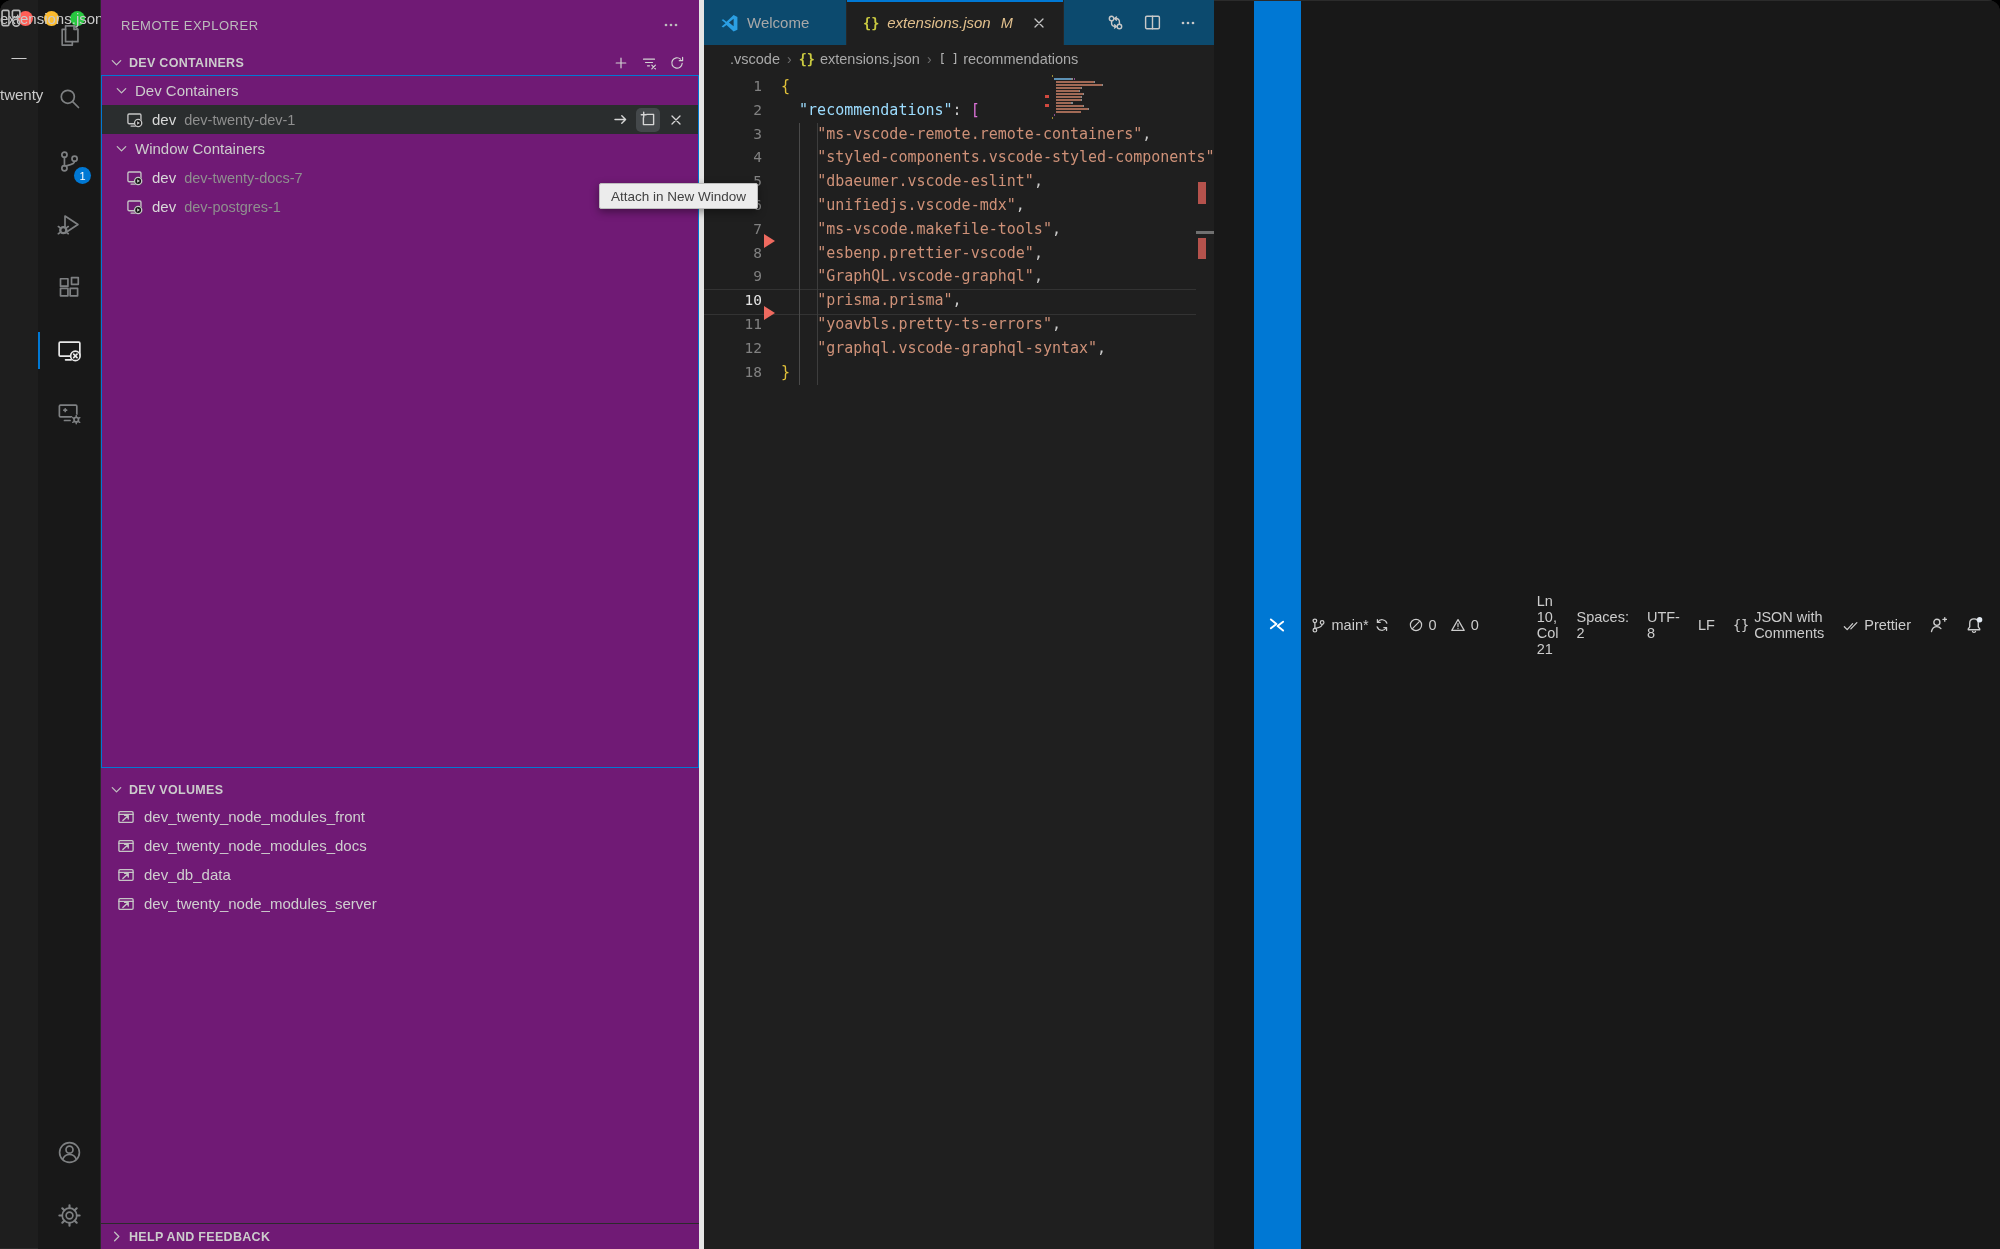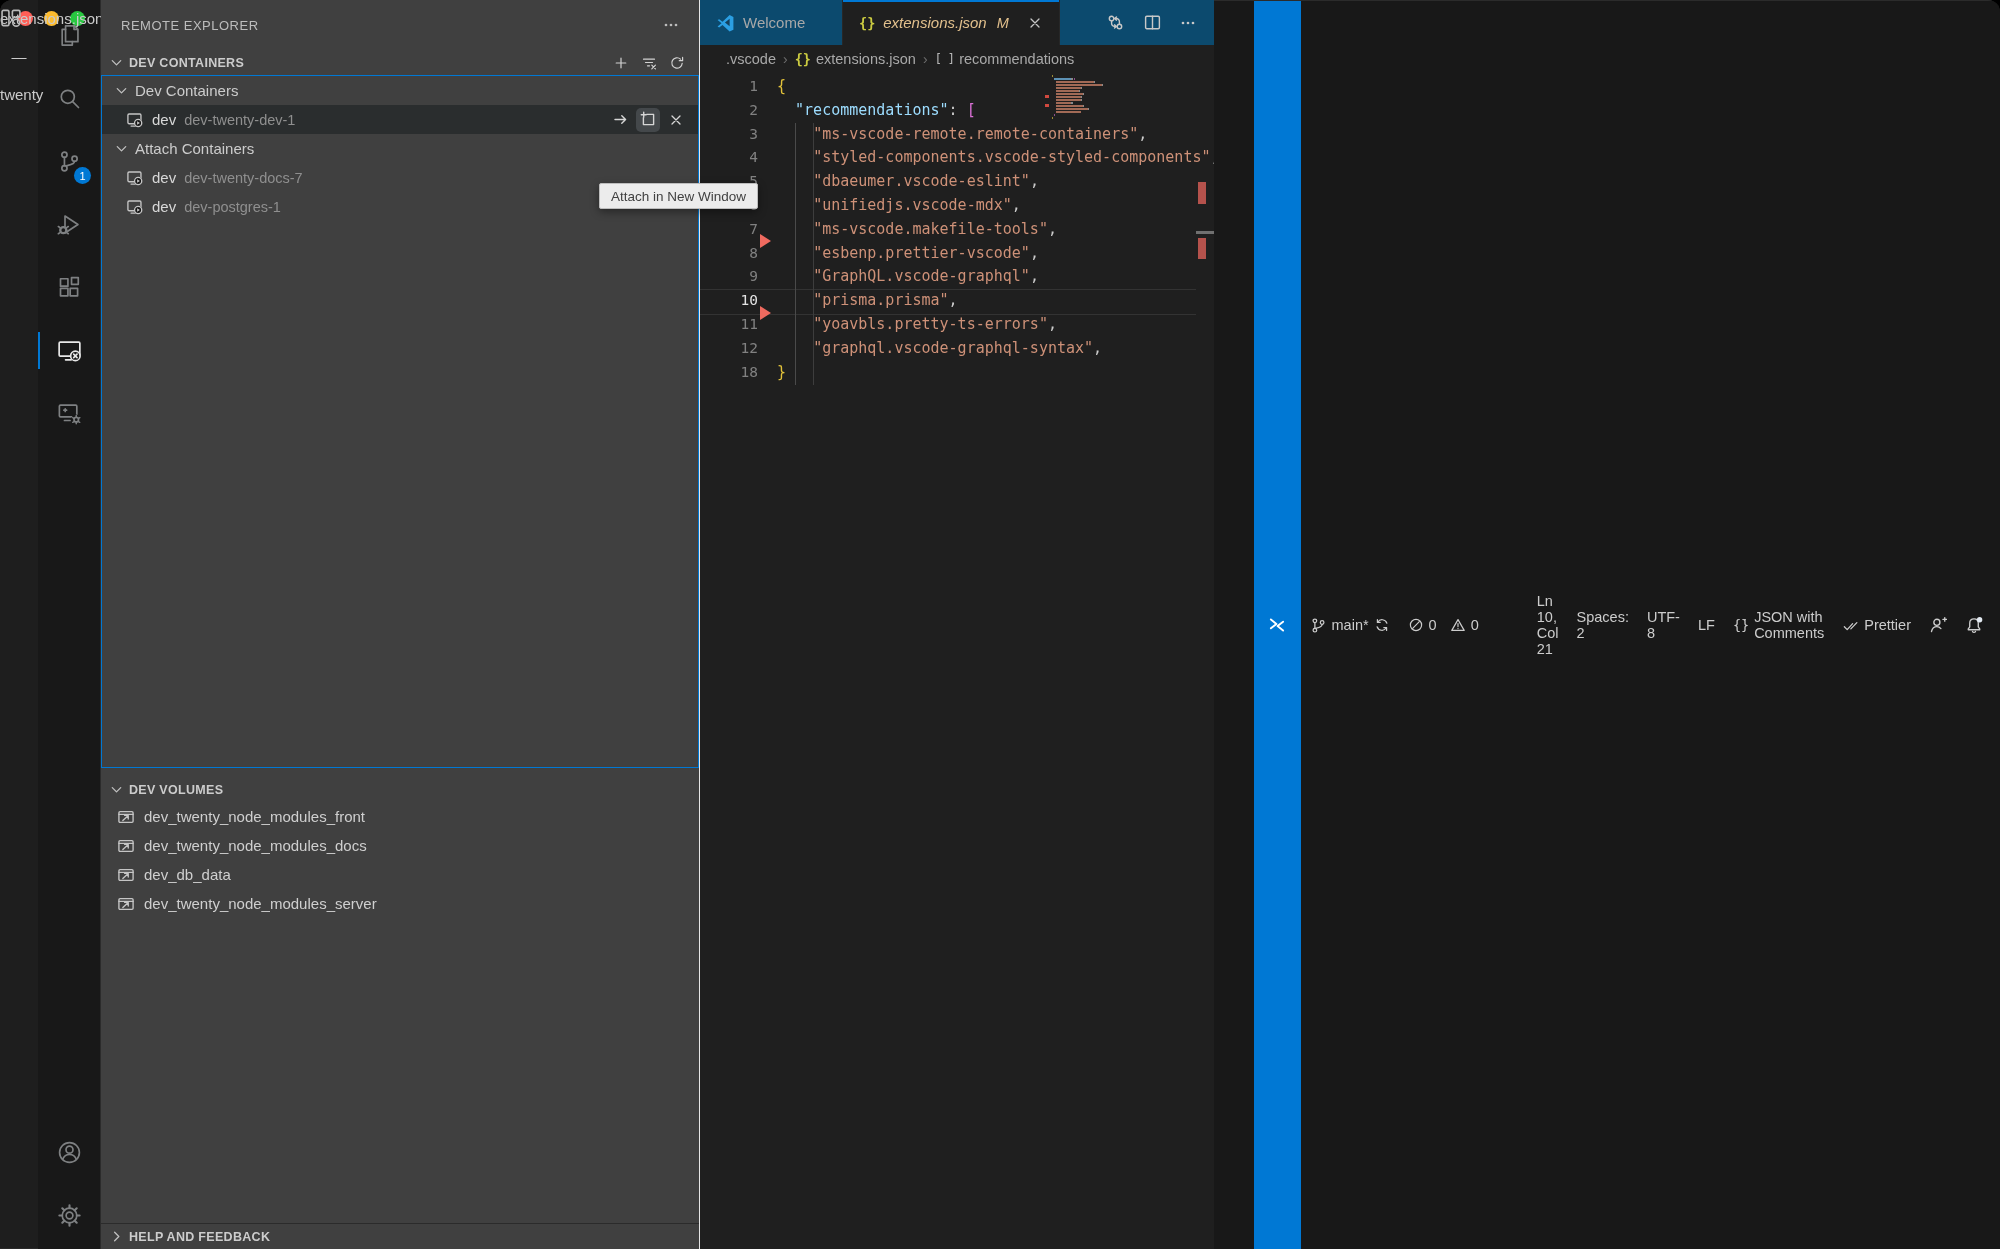--- a/index.html
+++ b/index.html
@@ -19,21 +19,21 @@
   .main{flex:1;display:flex;min-height:0;}
 
   
   .activitybar{width:62px;flex:0 0 62px;background:#181818;border-right:1px solid #2b2b2b;display:flex;flex-direction:column;justify-content:space-between;align-items:center;padding:4px 0 2px;}
   .ab-item{width:62px;height:63px;display:flex;align-items:center;justify-content:center;color:#7e8082;position:relative;}
   .ab-item.active{color:#e7e7e7;}
   .ab-item.active::before{content:'';position:absolute;left:0;top:13px;bottom:13px;width:2px;background:#0078d4;}
   .ab-badge{position:absolute;right:9px;bottom:9px;background:#0078d4;color:#fff;font-size:11px;min-width:17px;height:17px;border-radius:9px;display:flex;align-items:center;justify-content:center;}
 
   
-  .sidebar{width:598px;flex:0 0 598px;background:#404040;border-right:1px solid #e5e5e5;display:flex;flex-direction:column;position:relative;min-height:0;}
+  .sidebar{width:598px;flex:0 0 598px;background:#701a75;border-right:5px solid #e5e5e5;display:flex;flex-direction:column;position:relative;min-height:0;}
   .sb-title{flex:0 0 50px;display:flex;align-items:center;justify-content:space-between;padding:0 20px;color:#bcbcbc;font-size:13px;letter-spacing:.5px;}
   .section-header{flex:0 0 25px;display:flex;align-items:center;gap:5px;padding:0 8px;color:#cccccc;font-size:12.5px;font-weight:bold;letter-spacing:.3px;}
   .sh-actions{margin-left:auto;display:flex;gap:12px;color:#d2d2d2;padding-right:6px;}
   .tree-box{flex:0 0 691px;border:1px solid #0078d4;overflow:hidden;}
   .tree-row{height:29px;display:flex;align-items:center;font-size:15px;color:#cccccc;}
   .group-row{padding-left:12px;gap:6px;}
   .item-row{padding-left:24px;gap:8px;}
   .item-row.selected{background:#2a2d2e;}
   .tree-icon{color:#c5c5c5;display:flex;}
   .item-name{color:#d8d8d8;}
@@ -321,21 +321,21 @@
                 </svg>
               </span>
             </div>
           </div>
           <div class="tree-row group-row">
             <span class="chev">
               <svg width="15" height="15" viewBox="0 0 16 16" fill="none" stroke="currentColor" stroke-width="1.4" stroke-linecap="round" stroke-linejoin="round">
                 <path d="M3.5 6l4.5 4.5L12.5 6"></path>
               </svg>
             </span>
-            <span class="group-label">Attach Containers</span>
+            <span class="group-label">Window Containers</span>
           </div>
           <div class="tree-row item-row">
             <span class="tree-icon">
               <svg width="18" height="18" viewBox="0 0 16 16" fill="none" stroke="currentColor" stroke-width="1.2" stroke-linecap="round" stroke-linejoin="round">
                 <rect x="1.7" y="2.7" width="11.6" height="8.6" rx="1"></rect>
                 <path d="M4.5 13.4h4"></path>
                 <circle cx="10.8" cy="10.7" r="3.6" fill="#181818" stroke="none"></circle>
                 <circle cx="10.8" cy="10.7" r="3.2"></circle>
                 <path d="M9.9 9.2v3l2.5-1.5z" fill="currentColor" stroke="none"></path>
               </svg>

